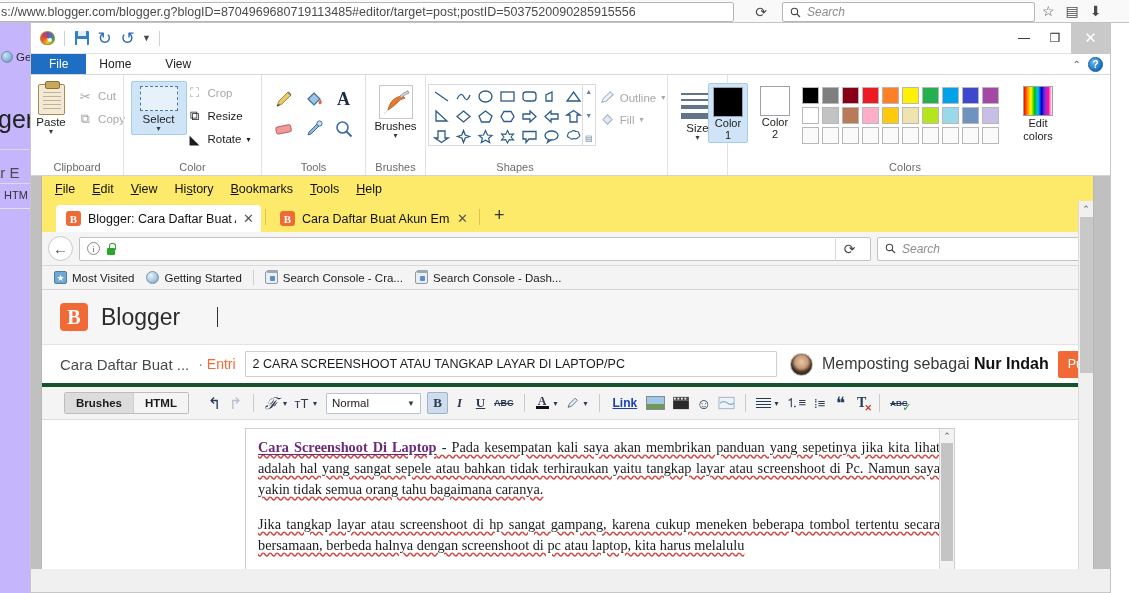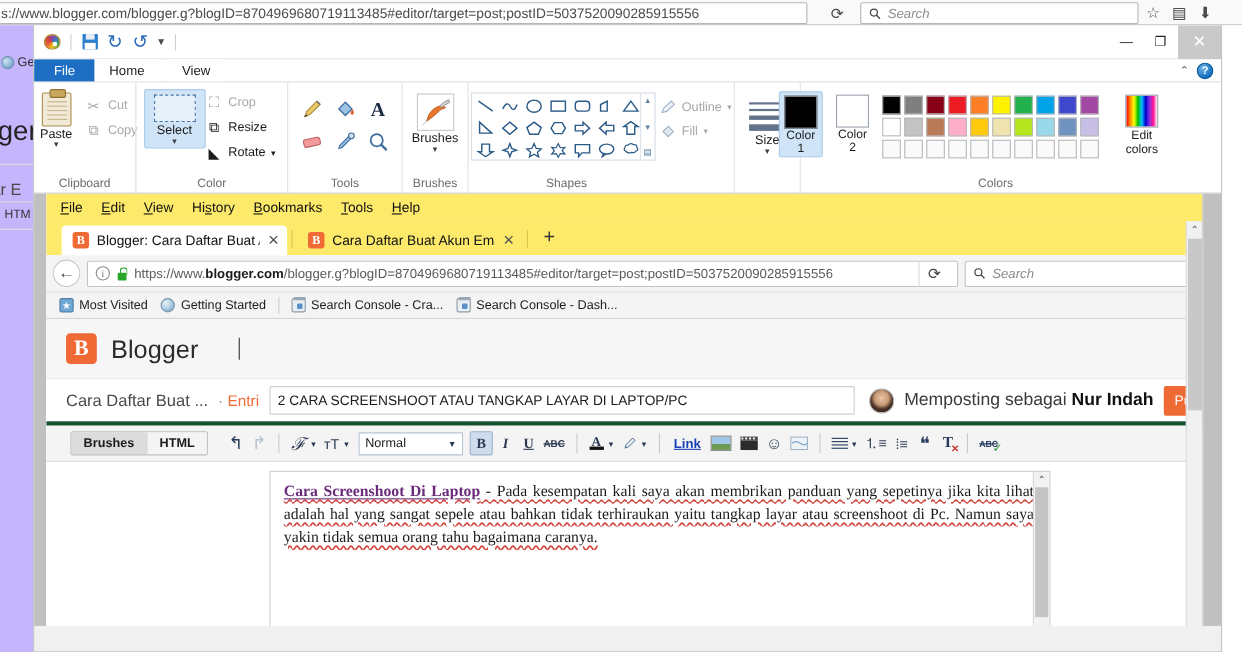--- a/index.html
+++ b/index.html
@@ -736,21 +736,20 @@
         </div>
         <div class="tab-div"></div>
         <div class="ff-newtab">+</div>
       </div>
 
       <div class="ff-navbar">
         <span class="nav-back">←</span>
         <div class="url-field">
           <span class="idot">i</span>
           <span class="lock"></span>
-          <span class="url-text"><span>https://www.</span><b>blogger.com</b><span>/blogger.g?blogID=8704969680719113485#editor/target=post;postID=5037520090285915556</span></span>
           <span style="margin-left:auto" class="url-reload">⟳</span>
         </div>
         <div class="ff-search">
           <svg width="11" height="11" viewBox="0 0 16 16">
             <circle cx="6.5" cy="6.5" r="4.6" fill="none" stroke="#444" stroke-width="1.6"></circle>
             <line x1="10" y1="10" x2="14.5" y2="14.5" stroke="#444" stroke-width="1.8"></line>
           </svg>
           <span>Search</span>
         </div>
       </div>
@@ -880,20 +879,21 @@
           <span class="tbtn" style="position:relative">
             <span style="font-size:8px;font-weight:bold;color:#24395c;text-decoration:line-through">ABC</span>
             <span style="position:absolute;bottom:0;right:-2px;color:#2a9d3a;font-size:11px">✓</span>
           </span>
         </div>
 
         <div class="bl-body">
           <div class="doc-frame">
             <div class="doc-inner">
               <p class="doc-p"><span class="hl">Cara Screenshoot Di Laptop</span><span> - Pada kesempatan kali saya akan membrikan panduan  yang sepetinya jika kita lihat adalah hal yang sangat sepele atau bahkan tidak terhiraukan yaitu tangkap layar atau screenshoot di Pc. Namun saya yakin tidak semua orang tahu bagaimana caranya.</span></p>
+              <p class="doc-p">Jika tangkap layar atau screenshoot di hp sangat gampang, karena cukup meneken beberapa tombol tertentu secara bersamaan, berbeda halnya dengan screenshoot di pc atau laptop, kita harus melalulu</p>
             </div>
             <div class="doc-sb">
               <div class="up">⌃</div>
               <div class="thumb"></div>
             </div>
           </div>
           <div class="body-sb-down">⌄</div>
         </div>
       </div>
 

